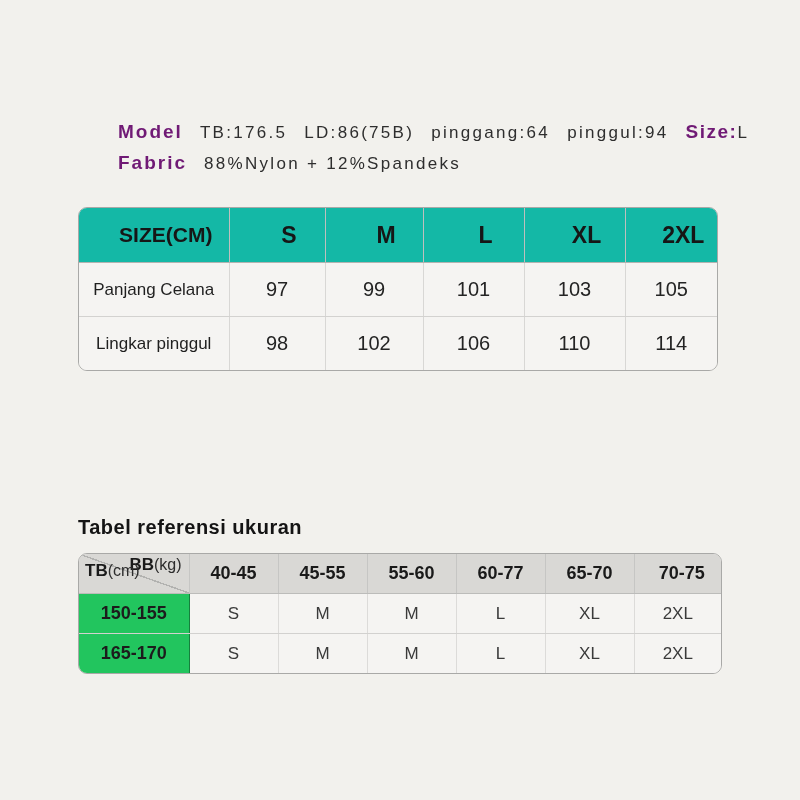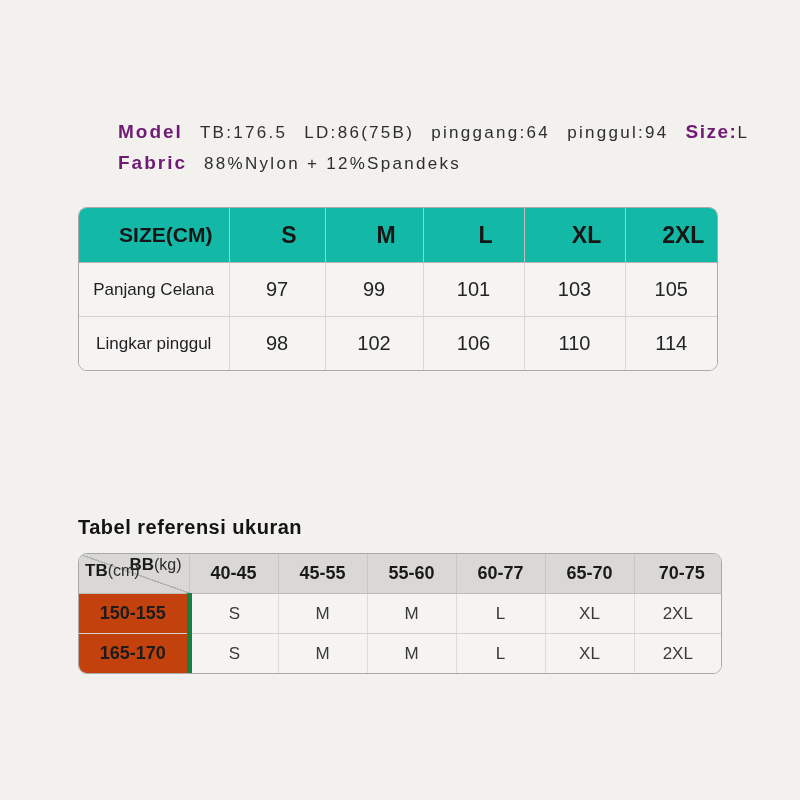--- a/index.html
+++ b/index.html
@@ -151,25 +151,25 @@
     font-size: 16px;
     font-weight: normal;
     color: #2c2c2c;
   }
   .t2 tbody th, .t2 tbody td {
     height: 39px;
     border-bottom: 1px solid #d2d1cf;
   }
   .t2 tbody tr:last-child th, .t2 tbody tr:last-child td { border-bottom: none; }
   .t2 tbody th {
-    background: #c2410c;
+    background: #22c55e;
     font-weight: bold;
     font-size: 18px;
     color: #1c1c1c;
-    border-right: 5px solid #15803d;
+    border-right: 1px solid #15803d;
   }
   .t2 tbody td {
     background: #f5f4f2;
     font-size: 17px;
     color: #3a3a3a;
     border-right: 1px solid #dcdbd9;
   }
   .t2 tbody td:last-child { border-right: none; }
 </style>
 </head>

